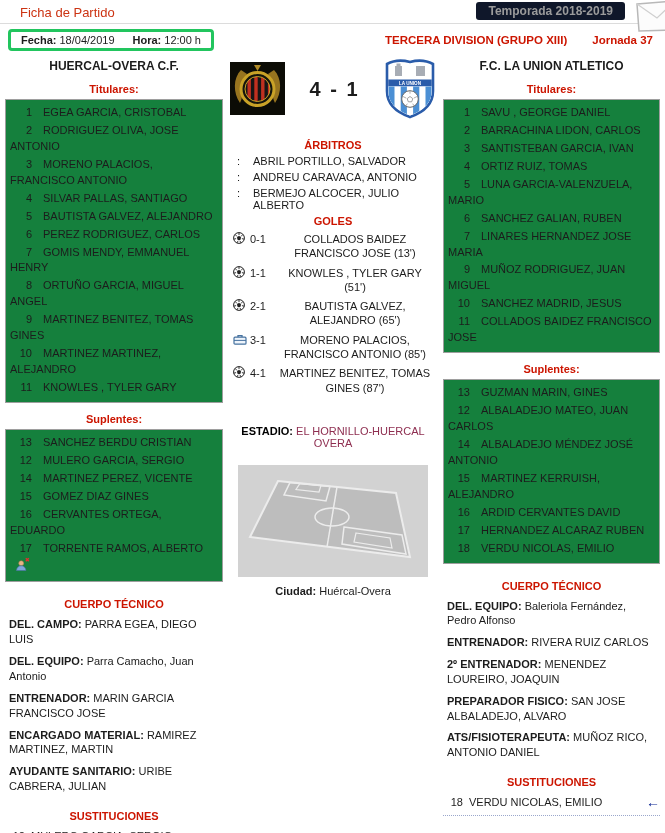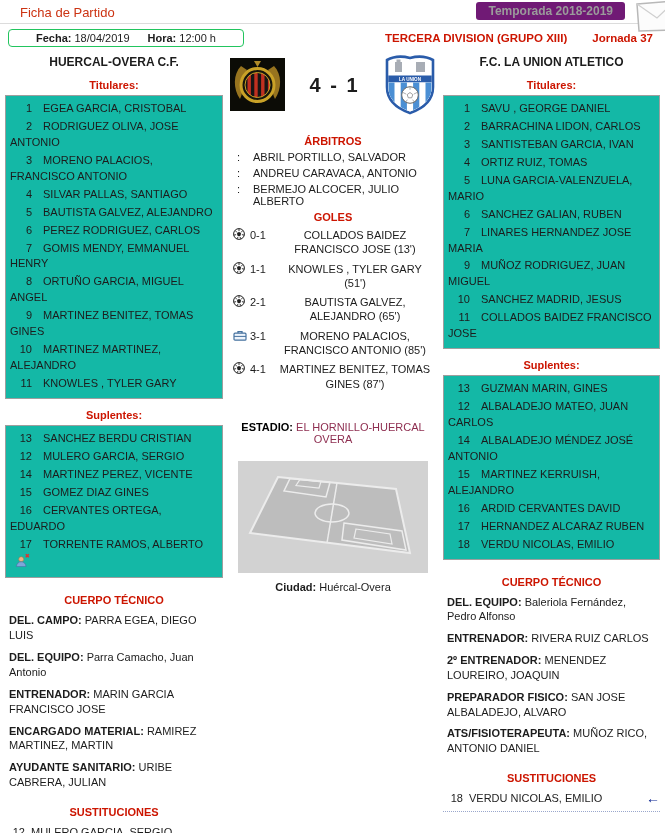--- a/index.html
+++ b/index.html
@@ -1,37 +1,37 @@
 <!DOCTYPE html>
 <html><head>
 <meta charset="utf-8">
 <style>
   html,body{margin:0;padding:0;background:#fff;}
   .page{width:665px;height:833px;position:relative;overflow:hidden;
         font-family:"Liberation Sans",sans-serif;font-size:11px;color:#1c1c1c;background:#fff;}
   
   .topbar{position:relative;height:23px;border-bottom:1px solid #dcdcdc;}
   .page-title{position:absolute;left:20px;top:5px;color:#cc3312;font-size:13px;}
-  .season{position:absolute;right:40px;top:2px;background:#701a75;color:#9b9b9b;font-weight:bold;
+  .season{position:absolute;right:40px;top:2px;background:#0f172a;color:#9b9b9b;font-weight:bold;
           font-size:12px;padding:2px 12px;border-radius:3px;}
   .envelope{position:absolute;right:-12px;top:0;}
   
   .subbar{display:flex;justify-content:space-between;align-items:center;padding:5px 6px 2px 8px;}
-  .fechabox{border:1px solid #22c55e;border-radius:4px;padding:2px 27px;}
+  .fechabox{border:3px solid #22c55e;border-radius:4px;padding:2px 10px;}
   .fechabox b{margin-right:3px;}
   .fechabox .gap{display:inline-block;width:18px;}
   .comp{color:#cc1500;font-weight:bold;font-size:11.5px;padding-right:6px;}
   .comp .jornada{margin-left:25px;}
   
   .columns{display:grid;grid-template-columns:228px 210px 227px;}
   .col{padding:0 5px;box-sizing:border-box;}
   .teamname{text-align:center;font-weight:bold;font-size:12px;margin:6px 0 2px;}
   .sect{text-align:center;color:#cc1500;font-size:11px;font-weight:bold;margin:10px 0 4px;}
   .sect.big{margin-top:16px;}
-  .rosterbox{border:1px solid #9e9e9e;padding:3px 6px 4px 4px;background:#14b8a6;}
+  .rosterbox{border:1px solid #9e9e9e;padding:3px 6px 4px 4px;background:#15803d;}
   .prow{margin:2px 0;line-height:1.45;}
   .pnum{display:inline-block;width:22px;text-align:right;margin-right:11px;}
   .staff{margin:7px 4px;line-height:1.35;}
   
   .subgroup{border-bottom:1px dotted #9aa7cc;padding:1px 0 4px;margin:0 0 3px;}
   .subrow{display:flex;align-items:center;margin:2px 0;}
   .subrow .num{flex:none;width:20px;text-align:right;margin-right:6px;}
   .subrow .txt{flex:1;line-height:1.3;}
   .arrow{flex:none;font-weight:bold;font-size:14px;margin-left:4px;line-height:1;}
   .arrow.in{color:#001b8d;}

